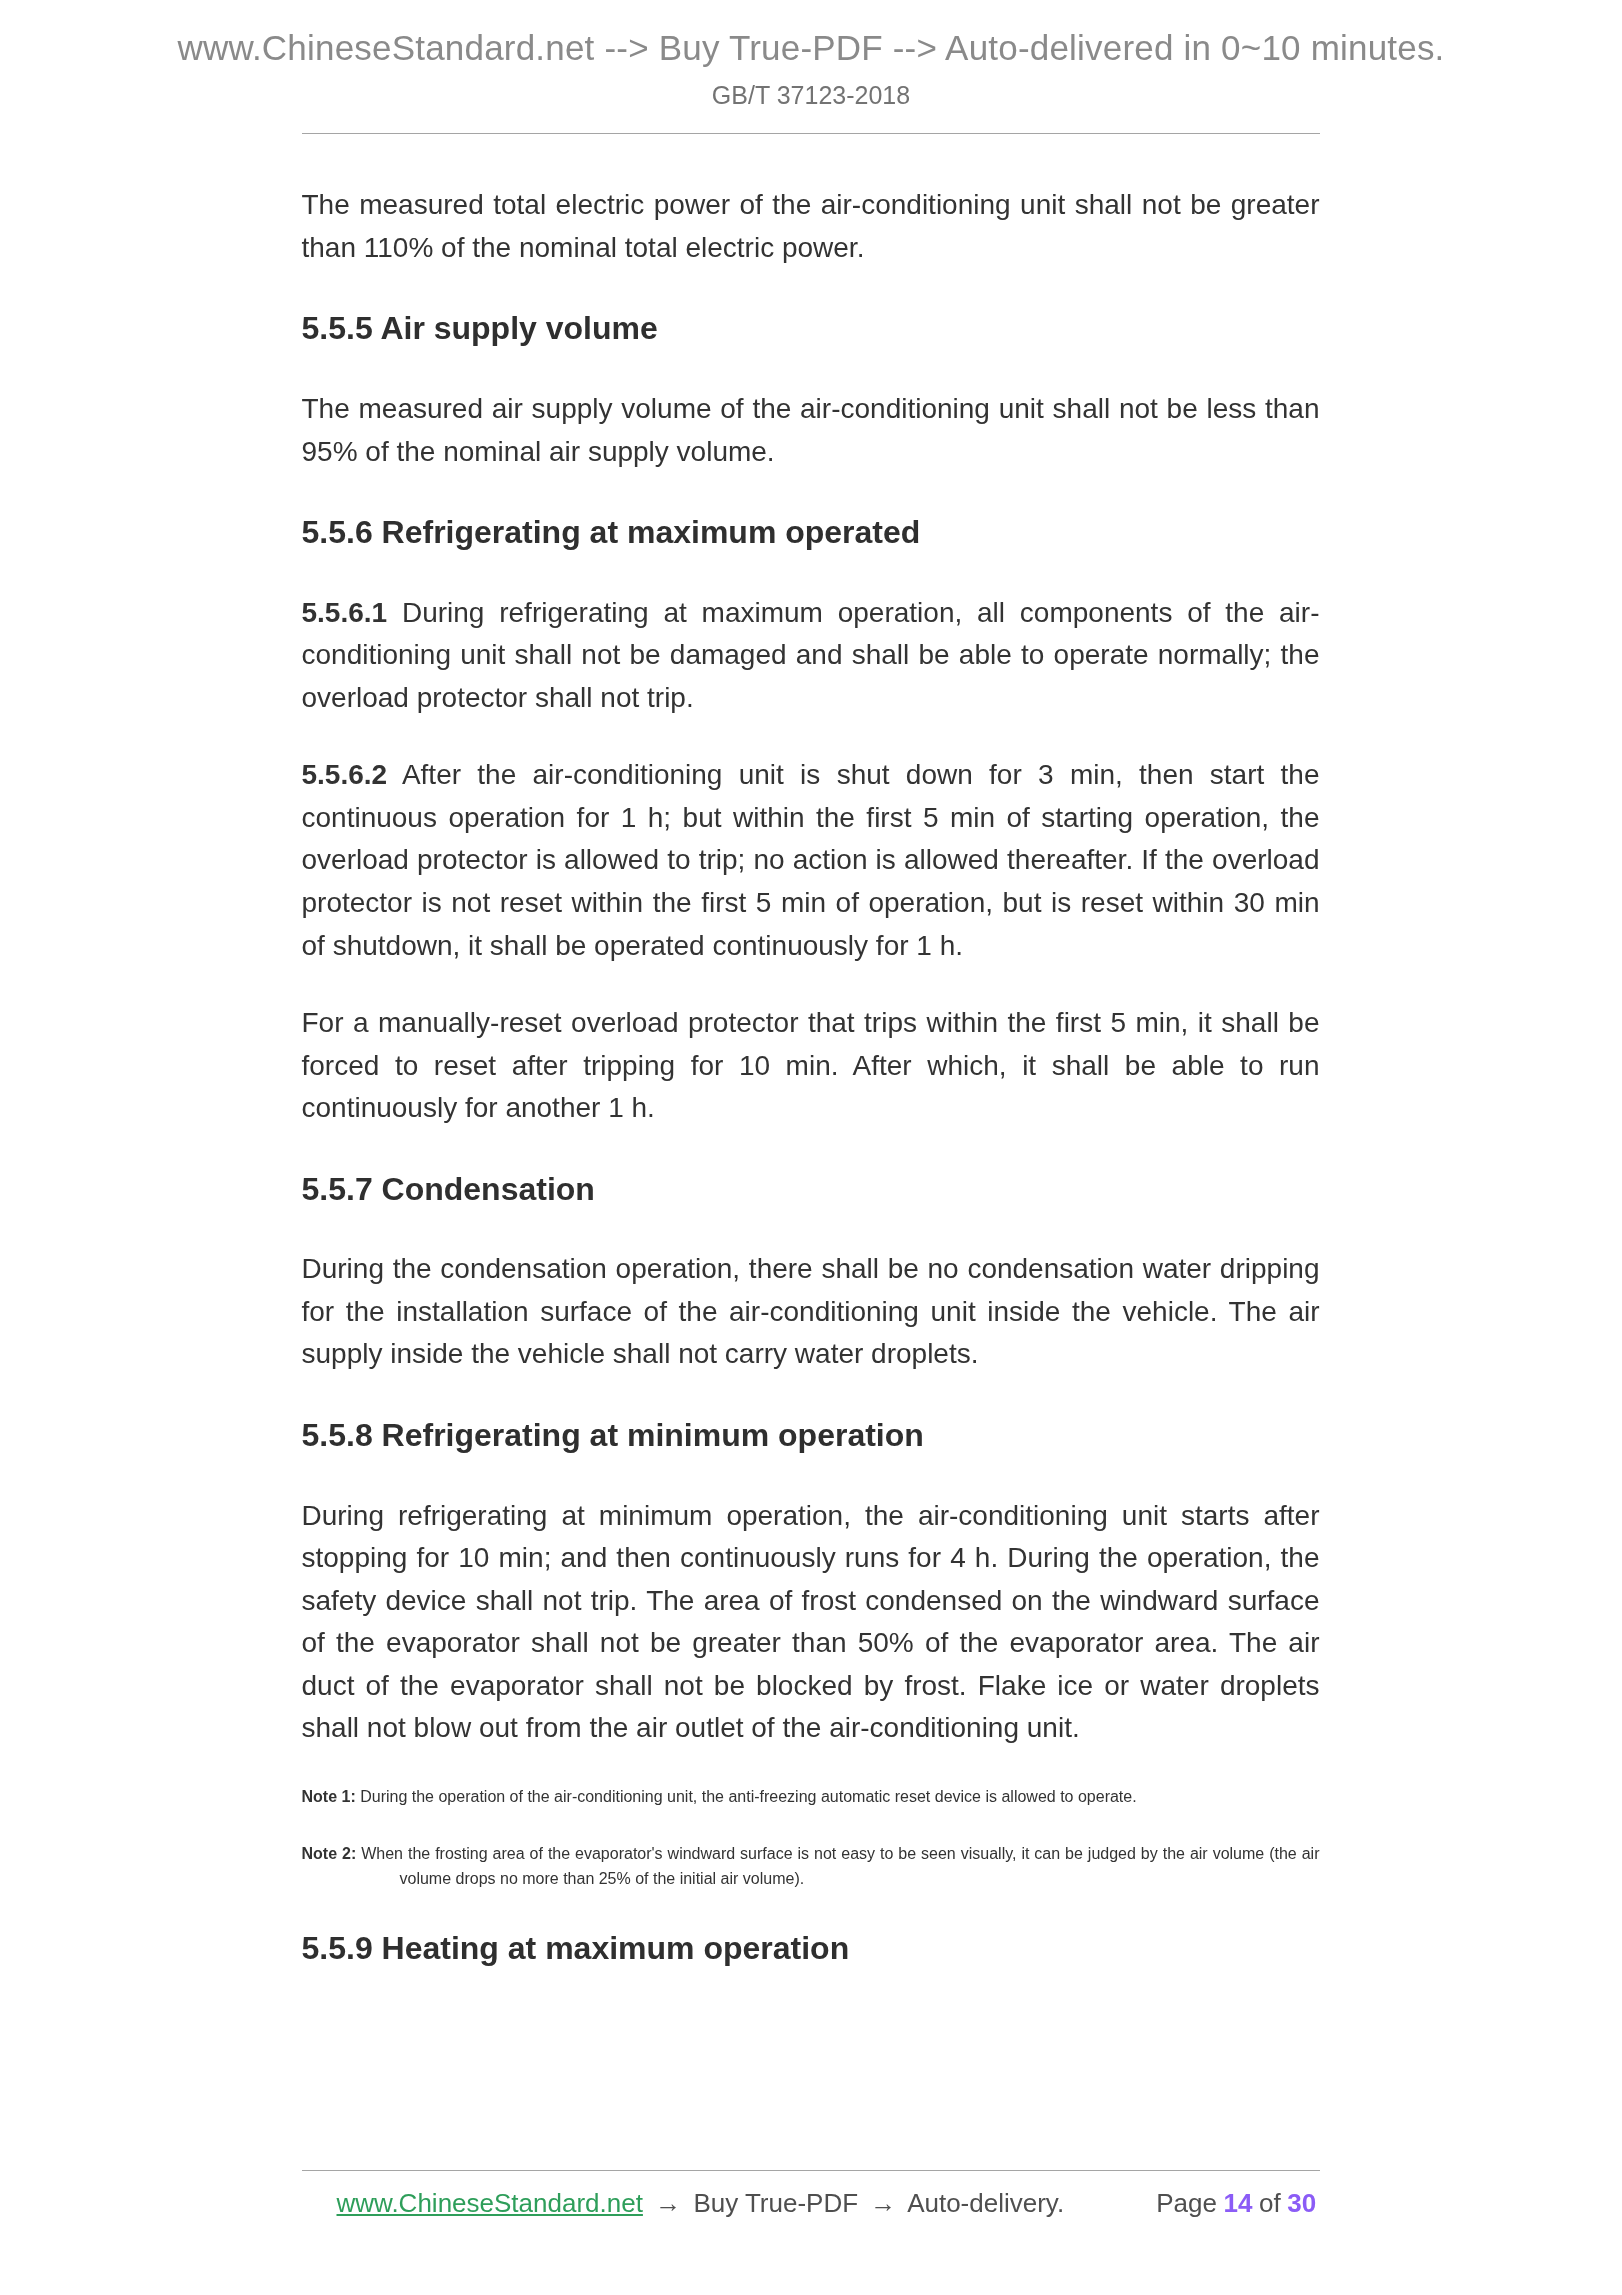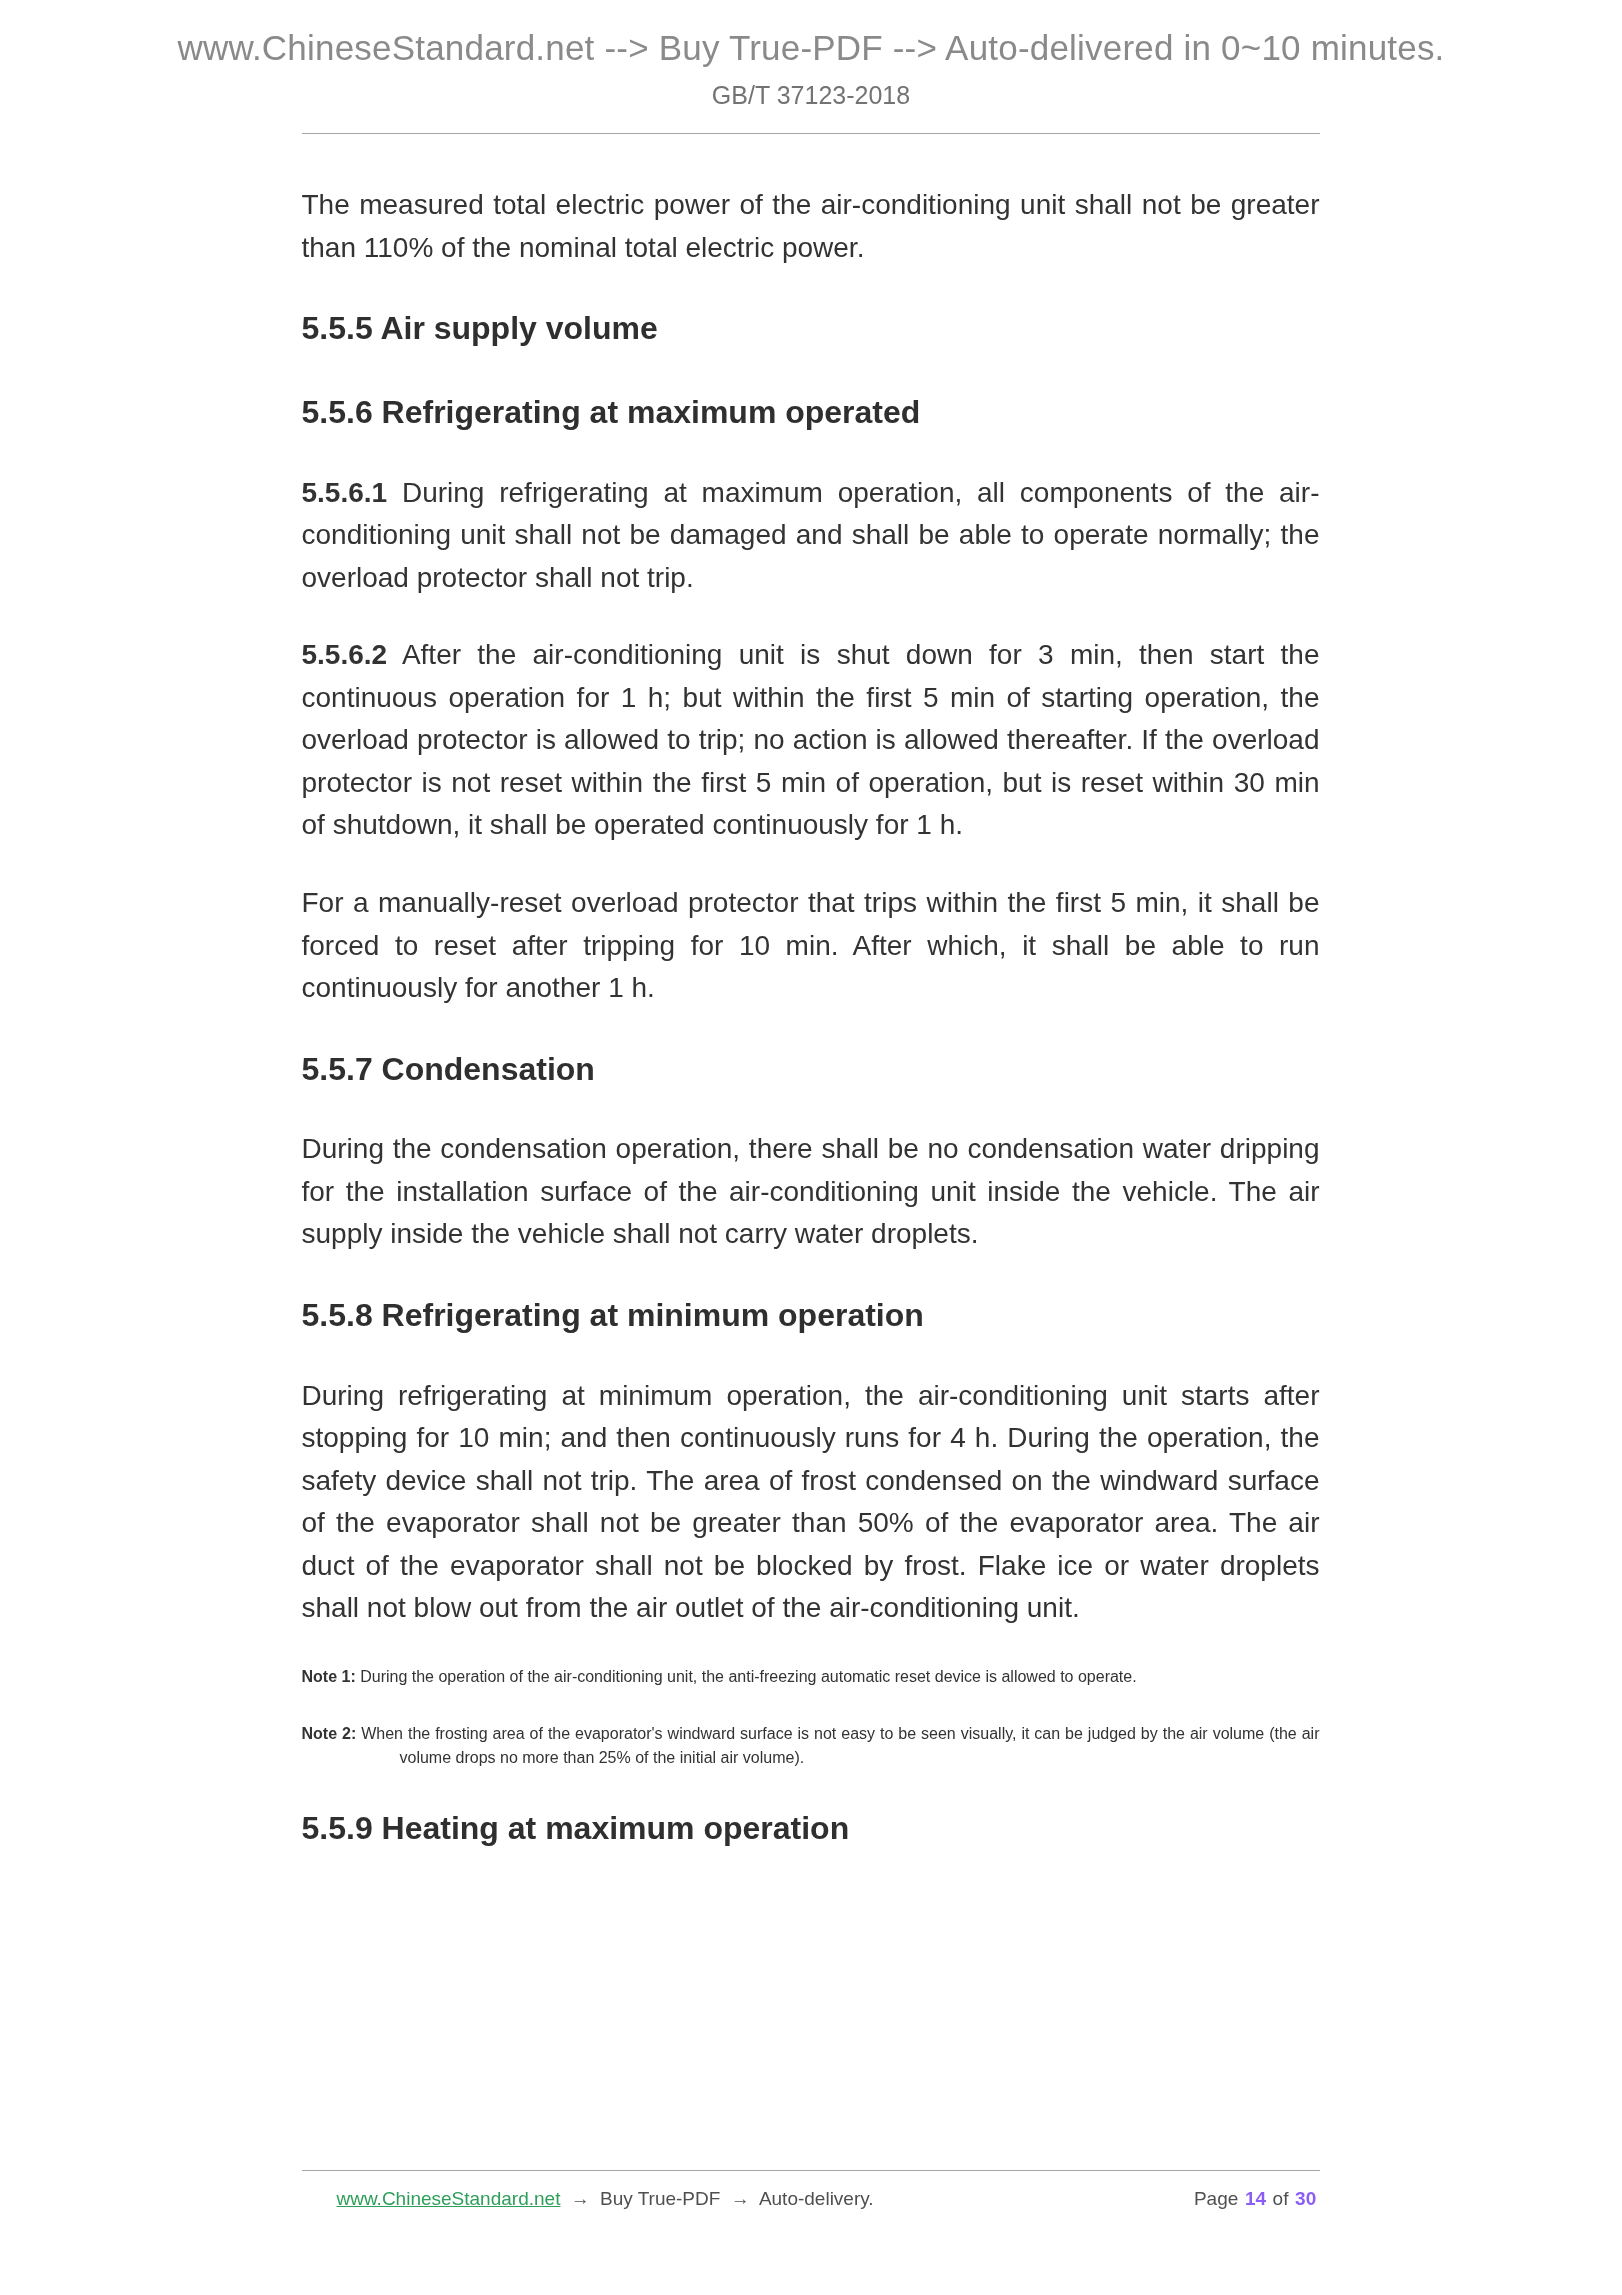--- a/index.html
+++ b/index.html
@@ -78,21 +78,21 @@
     left: 242px;
     right: 243px;
     top: 2170px;
     border-top: 1.7px solid #a5a5a5;
     padding-top: 16.7px;
   }
   .footer-inner {
     display: flex;
     justify-content: space-between;
     align-items: flex-end;
-    font-size: 19px;
+    font-size: 26px;
     color: #4f4f4f;
   }
   .footer-left {
     padding-left: 35px;
   }
   .footer-link {
     color: #2e9e5a;
     text-decoration: underline;
     cursor: pointer;
   }
@@ -118,20 +118,21 @@
     <div class="header-line2">GB/T 37123-2018</div>
   </div>
   <hr class="header-rule">
 
   <div class="content">
 
     <p class="body-p">The measured total electric power of the air-conditioning unit shall not be greater than 110% of the nominal total electric power.</p>
 
     <h3 class="sec-heading">5.5.5 Air supply volume</h3>
 
+    <p class="body-p">The measured air supply volume of the air-conditioning unit shall not be less than 95% of the nominal air supply volume.</p>
 
     <h3 class="sec-heading">5.5.6 Refrigerating at maximum operated</h3>
 
     <p class="body-p"><span class="lead-label">5.5.6.1</span> <span>During refrigerating at maximum operation, all components of the air-conditioning unit shall not be damaged and shall be able to operate normally; the overload protector shall not trip.</span></p>
 
     <p class="body-p"><span class="lead-label">5.5.6.2</span> <span>After the air-conditioning unit is shut down for 3 min, then start the continuous operation for 1 h; but within the first 5 min of starting operation, the overload protector is allowed to trip; no action is allowed thereafter. If the overload protector is not reset within the first 5 min of operation, but is reset within 30 min of shutdown, it shall be operated continuously for 1 h.</span></p>
 
     <p class="body-p">For a manually-reset overload protector that trips within the first 5 min, it shall be forced to reset after tripping for 10 min. After which, it shall be able to run continuously for another 1 h.</p>
 
     <h3 class="sec-heading">5.5.7 Condensation</h3>

